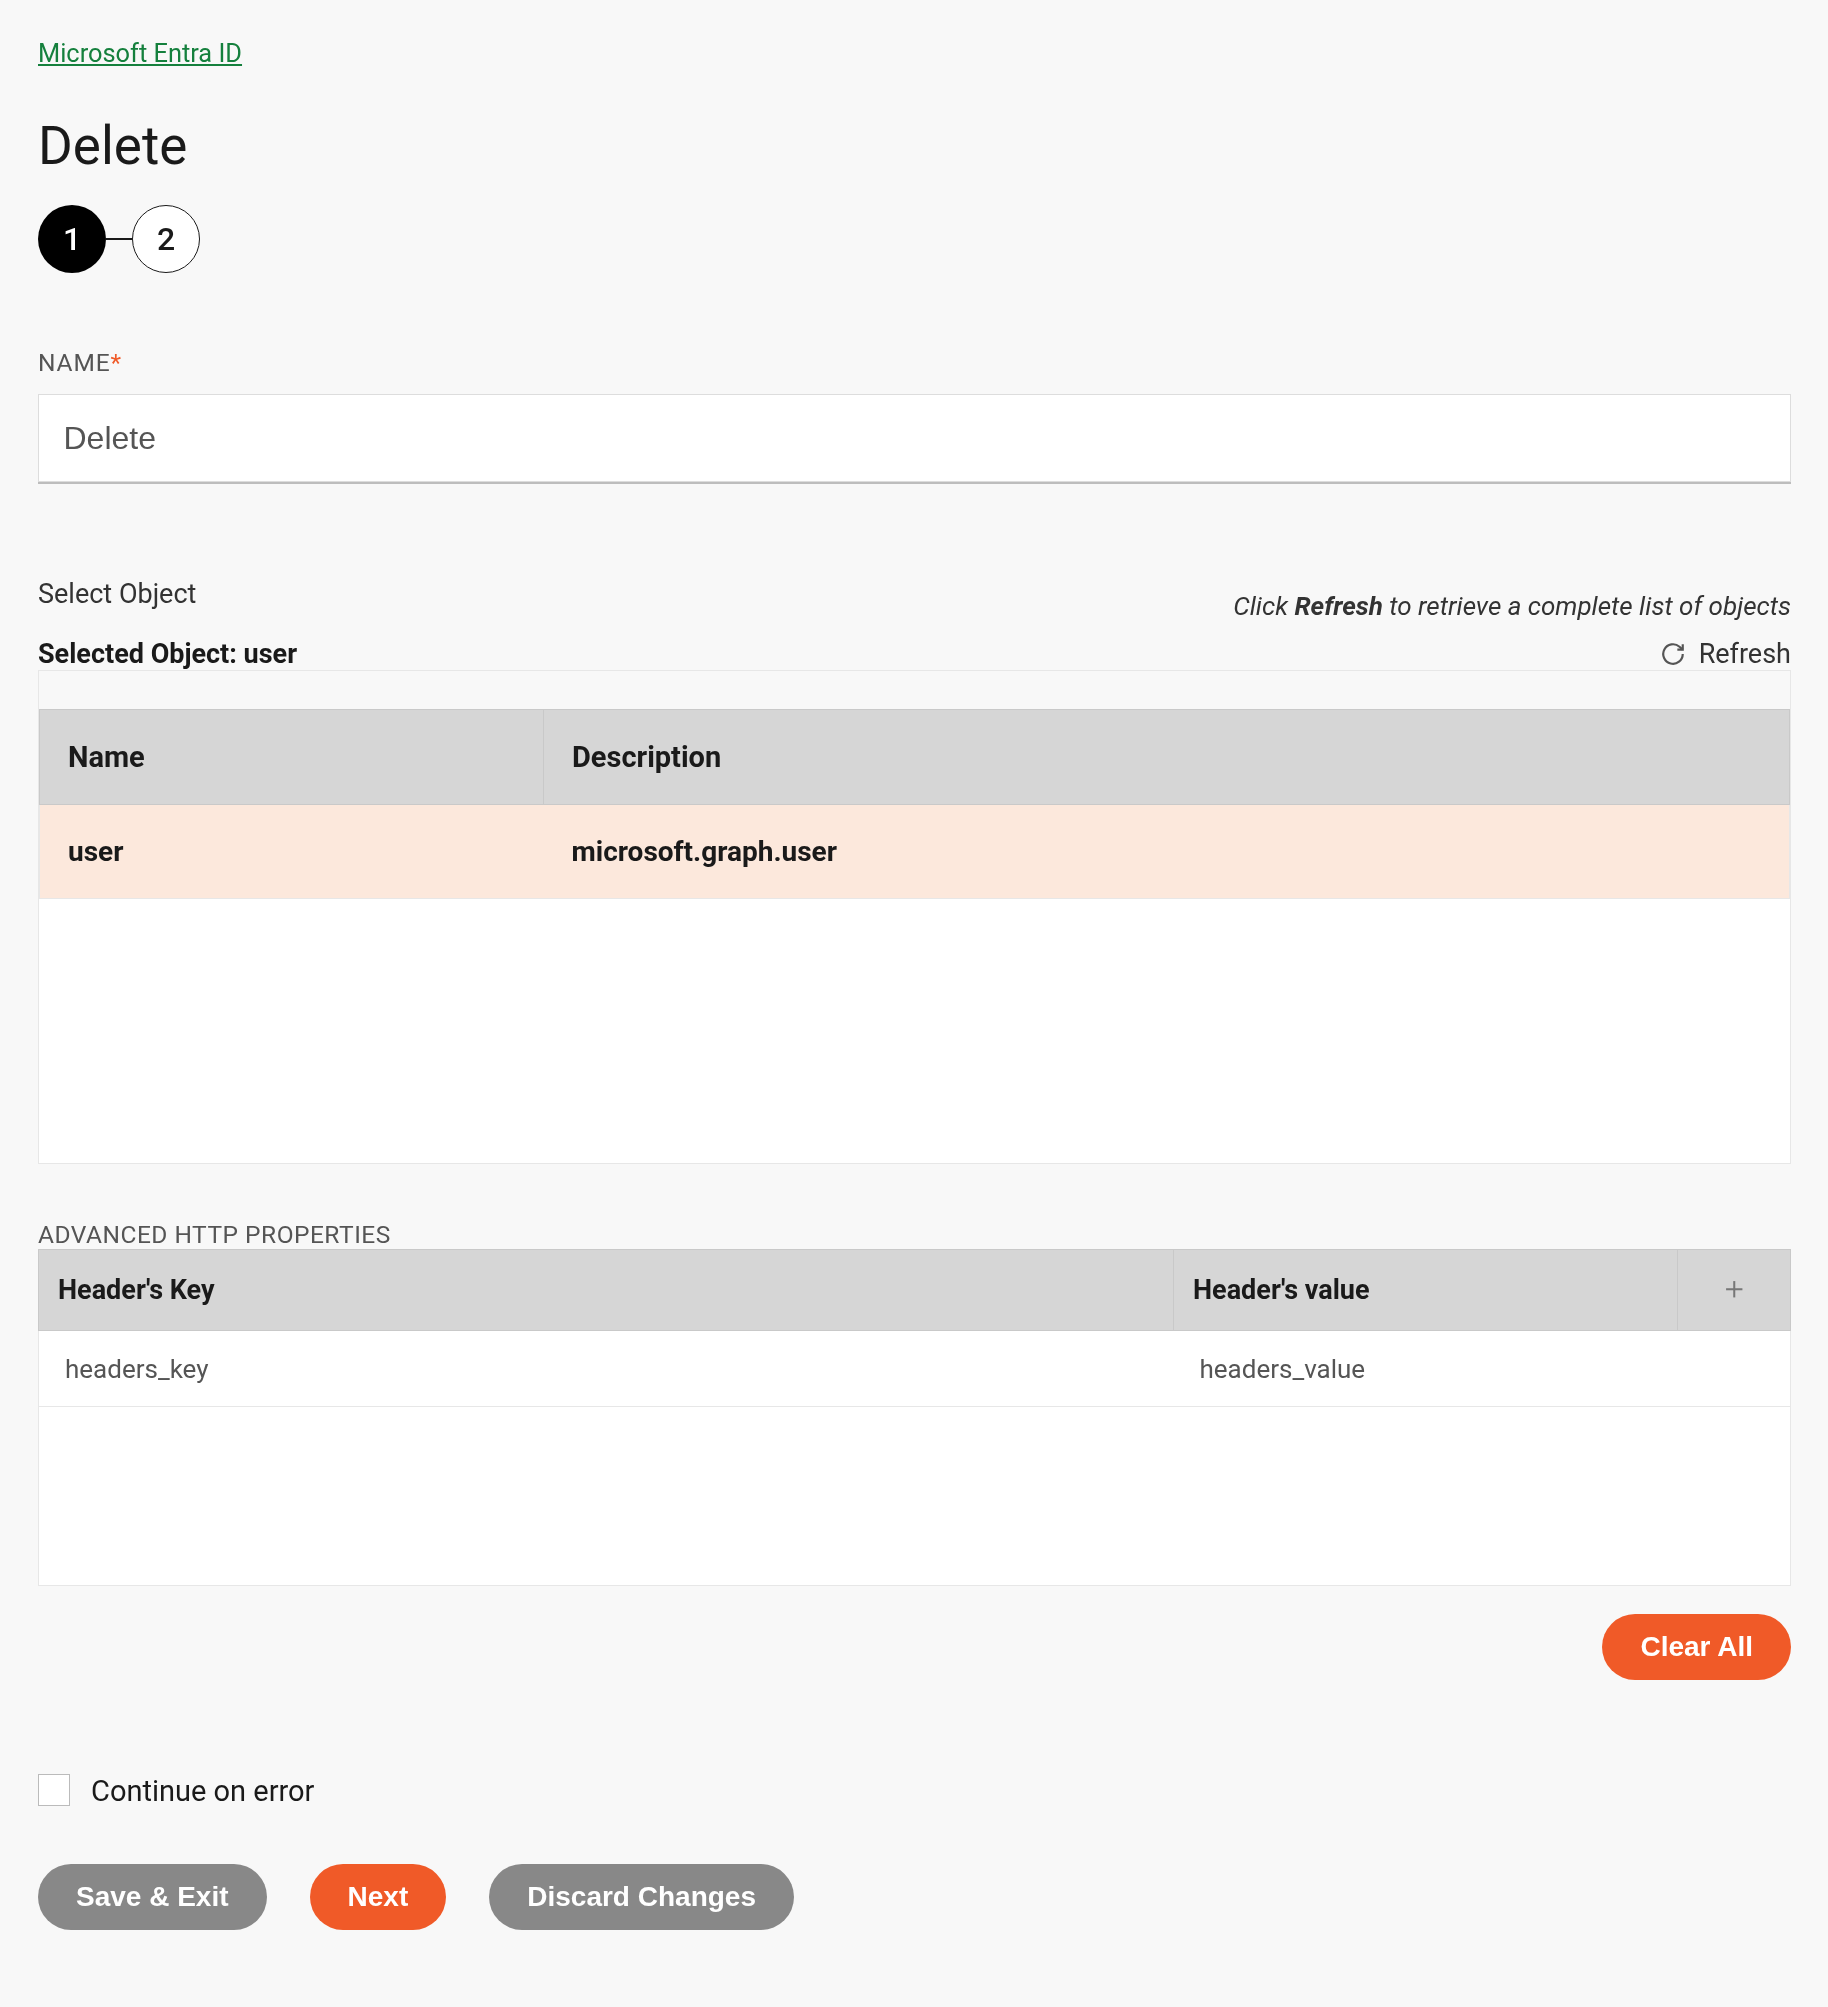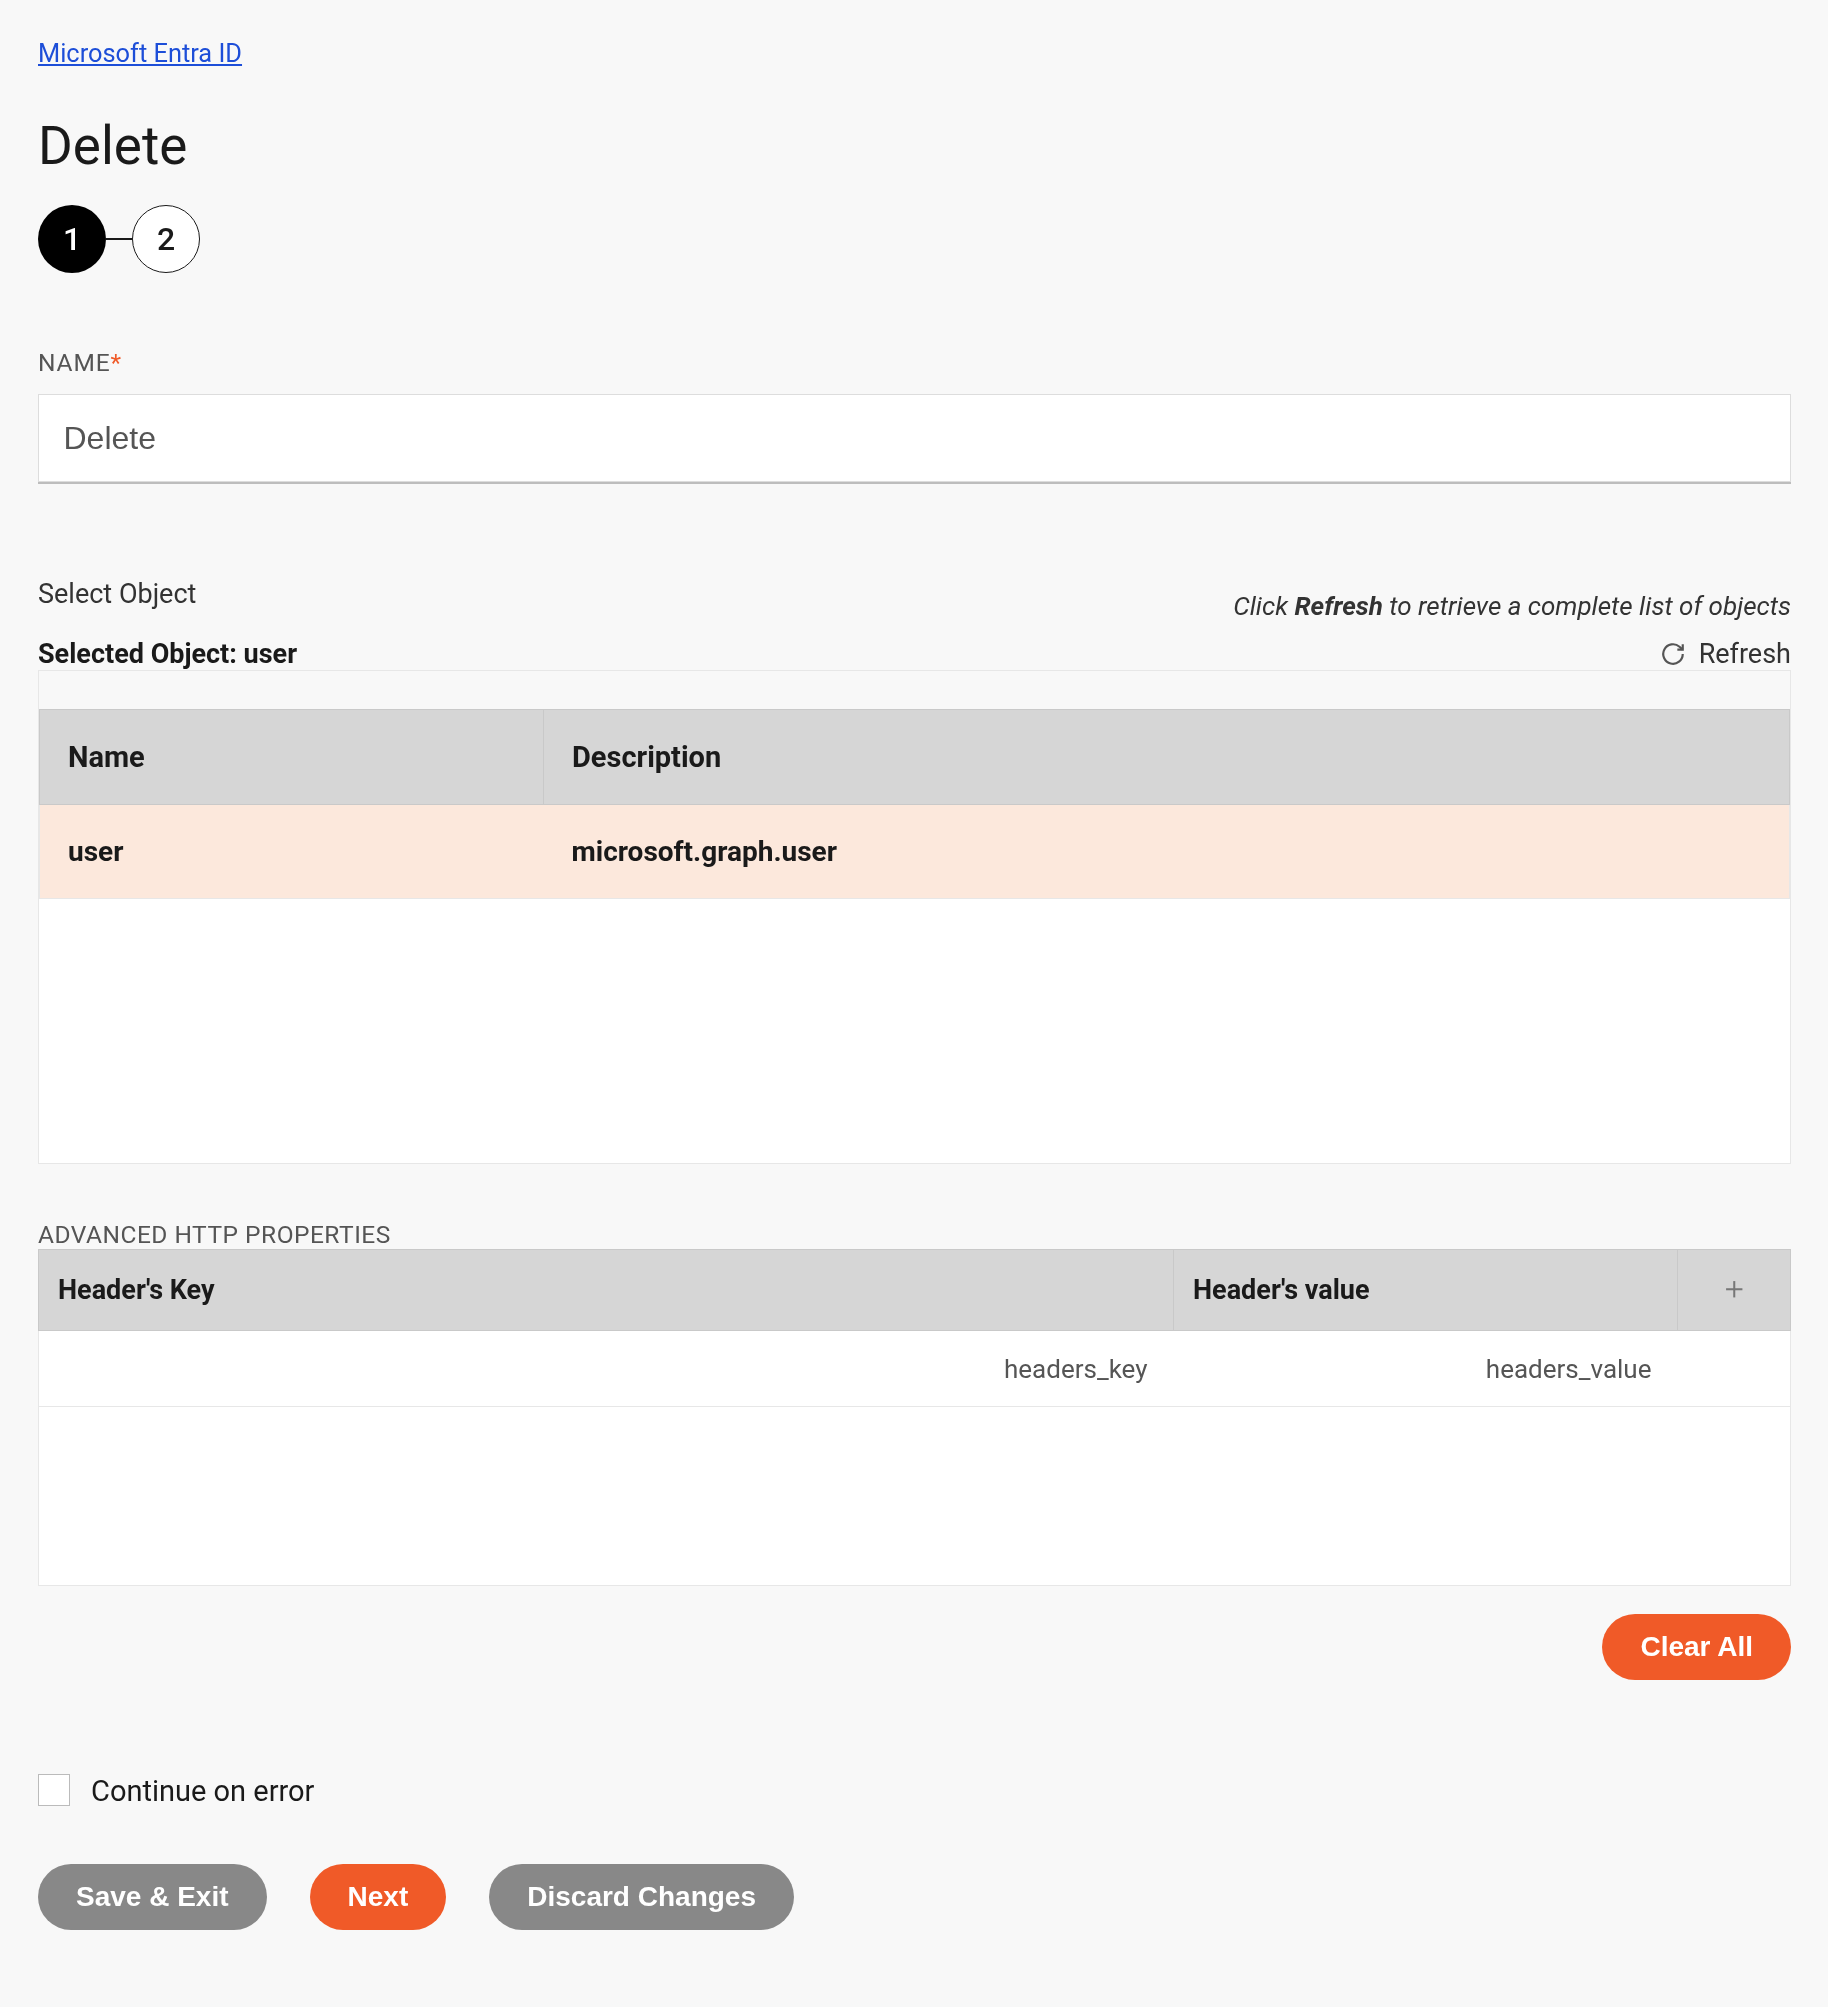--- a/index.html
+++ b/index.html
@@ -11,21 +11,21 @@
     color: #1a1a1a;
     font-size: 26px;
   }
   .page {
     padding: 38px;
     width: 1829px;
   }
   .breadcrumb {
     font-size: 25.4px;
     text-decoration: underline;
-    color: #1d4ed8;
+    color: #15803d;
     cursor: pointer;
     display: inline-block;
     text-align: center;
   }
   .page-title {
     font-size: 53px;
     font-weight: 400;
     margin: 47px 0 28px 0;
   }
   .stepper {
@@ -177,21 +177,20 @@
     padding: 21px 19px;
     font-size: 27px;
     font-weight: 700;
     border: 0.9px solid #c9c9c9;
   }
   .hdr-table td {
     padding: 22.6px 26px;
     font-size: 26px;
     color: #555;
     border-top: 0.9px solid #eee;
-    text-align: right;
   }
   .hdr-table .plus-cell {
     width: 113px;
     text-align: center;
     font-weight: 400;
     font-size: 32px;
     color: #777;
     cursor: pointer;
   }
   .hdr-empty { height: 179px; }

